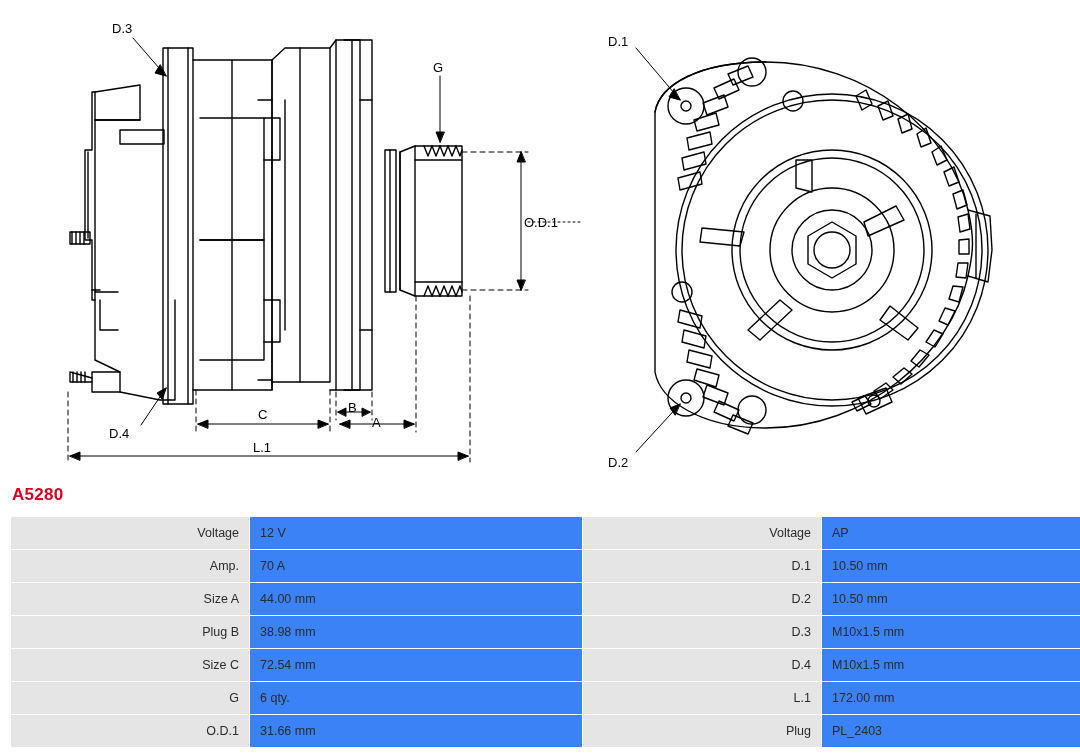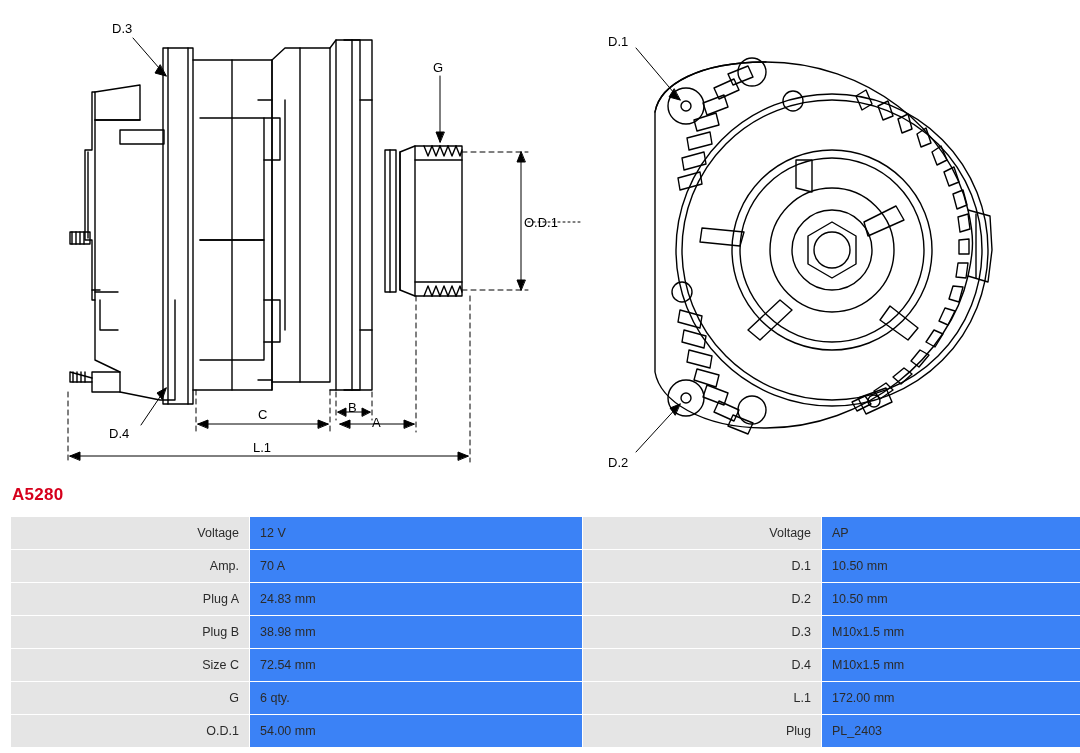--- a/index.html
+++ b/index.html
@@ -285,22 +285,22 @@
         <td class="k">Voltage</td>
         <td class="v">AP</td>
       </tr>
       <tr>
         <td class="k">Amp.</td>
         <td class="v">70 A</td>
         <td class="k">D.1</td>
         <td class="v">10.50 mm</td>
       </tr>
       <tr>
-        <td class="k">Plug A</td>
-        <td class="v">24.83 mm</td>
+        <td class="k">Size A</td>
+        <td class="v">44.00 mm</td>
         <td class="k">D.2</td>
         <td class="v">10.50 mm</td>
       </tr>
       <tr>
         <td class="k">Plug B</td>
         <td class="v">38.98 mm</td>
         <td class="k">D.3</td>
         <td class="v">M10x1.5 mm</td>
       </tr>
       <tr>
@@ -310,20 +310,20 @@
         <td class="v">M10x1.5 mm</td>
       </tr>
       <tr>
         <td class="k">G</td>
         <td class="v">6 qty.</td>
         <td class="k">L.1</td>
         <td class="v">172.00 mm</td>
       </tr>
       <tr>
         <td class="k">O.D.1</td>
-        <td class="v">54.00 mm</td>
+        <td class="v">31.66 mm</td>
         <td class="k">Plug</td>
         <td class="v">PL_2403</td>
       </tr>
     </tbody>
   </table>
 
 </div>
 
 </body></html>

